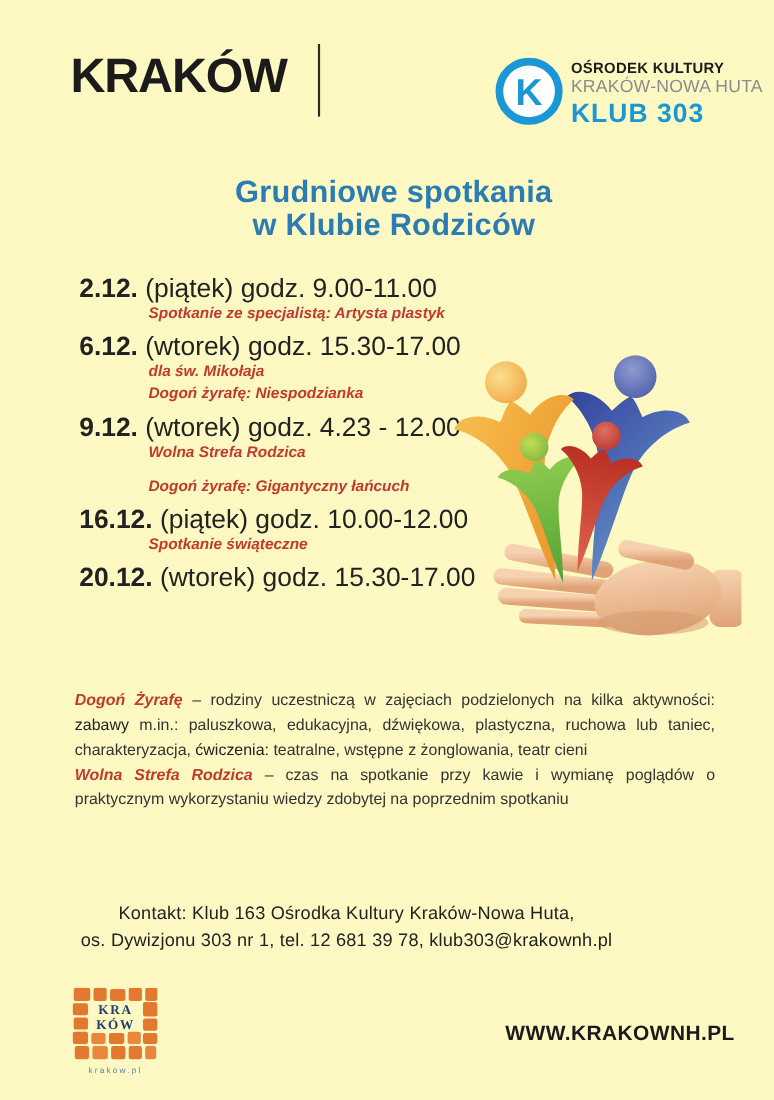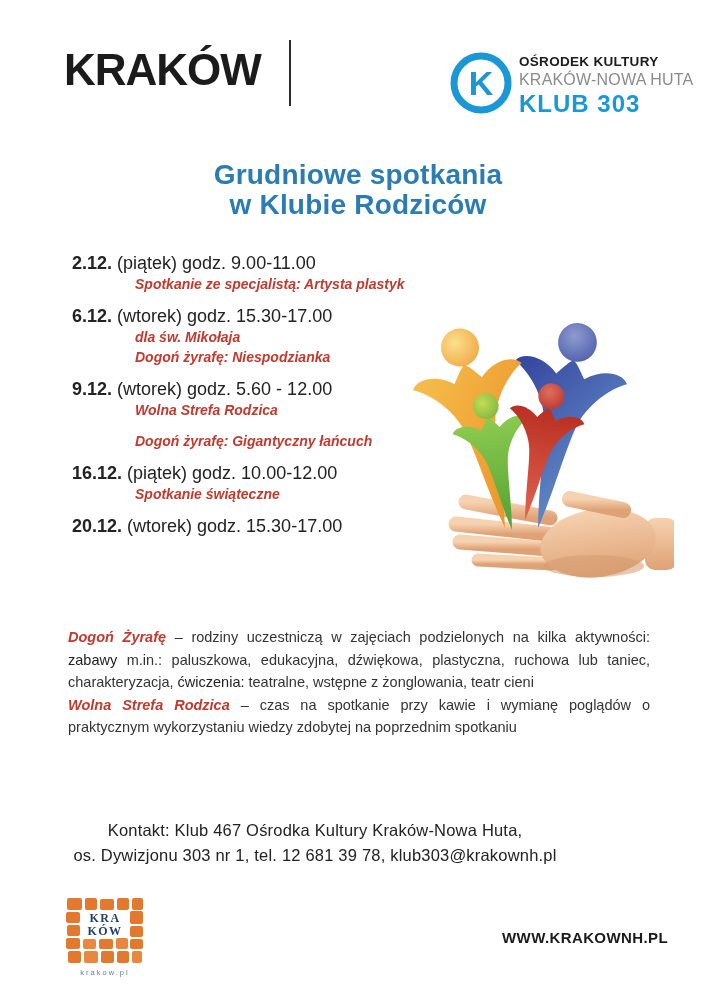--- a/index.html
+++ b/index.html
@@ -2,21 +2,21 @@
 <html style="--title-blue: #2b7cb3; --accent-red: #c23a2e; --accent-blue: #1a97d5; --text-dark: #2b2b2b; --gray: #8b8b8b; --orange-logo: #e2792f; --navy: #22406e; --figure-orange: #f0a23c; --figure-blue: #4a76b8; --figure-green: #6cb844; --figure-red: #c8372a; --hand-skin: #eec19c;"><head>
 <meta charset="utf-8">
 <style>
   :root{
     --title-blue:#2b7cb3; --accent-red:#c23a2e; --accent-blue:#1a97d5;
     --text-dark:#2b2b2b; --gray:#8b8b8b; --orange-logo:#e2792f; --navy:#22406e;
   }
   *{margin:0;padding:0;box-sizing:border-box;}
   html,body{background:#888;}
   .flyer{
-    position:relative;width:704px;height:1000px;background:#ffffff;
+    position:relative;width:704px;height:1000px;background:#fef9c3;
     font-family:"Liberation Sans",sans-serif;color:var(--text-dark);
     overflow:hidden;margin:0 auto;
   }
   
   .city-wordmark{
     position:absolute;left:64px;top:48px;font-size:44px;font-weight:700;
     color:#1b1b1b;letter-spacing:-1px;line-height:1;
   }
   .header-divider{position:absolute;left:289px;top:40px;width:2px;height:66px;background:#2b2b2b;}
   .org-logo{position:absolute;left:450px;top:52px;width:62px;height:62px;}
@@ -25,41 +25,41 @@
   .org-line2{font-size:16px;color:var(--gray);margin-top:3px;letter-spacing:.2px;}
   .org-line3{font-size:24px;font-weight:700;color:var(--accent-blue);margin-top:4px;letter-spacing:1px;}
   
   .page-title{
     position:absolute;left:6px;top:160px;width:704px;text-align:center;
     font-size:28px;font-weight:700;color:var(--title-blue);line-height:30px;letter-spacing:.2px;
   }
   
   .events{position:absolute;left:72px;top:252px;width:420px;}
   .event{margin-bottom:11px;}
-  .event-line1{font-size:18px;line-height:22px;color:#222;}
+  .event-line1{font-size:24px;line-height:22px;color:#222;}
   .event-date{font-weight:700;}
   .event-activity{
     padding-left:63px;font-size:14px;font-weight:700;font-style:italic;
     color:var(--accent-red);line-height:20px;
   }
   
   .illustration{position:absolute;left:398px;top:288px;width:276px;height:312px;}
   
   .descriptions{position:absolute;left:68px;top:626px;width:582px;}
   .desc{font-size:14.5px;line-height:22.5px;text-align:justify;color:#333;}
   .seg-lead{color:var(--accent-red);font-weight:700;font-style:italic;}
   .seg-bold{font-weight:400;color:#222;}
   .seg-normal{}
   
   .contact{position:absolute;left:0;top:818px;width:630px;text-align:center;
     font-size:16.5px;line-height:25px;color:#222;letter-spacing:.2px;}
   
   .krakow-logo{position:absolute;left:66px;top:898px;width:80px;height:82px;}
   .website{position:absolute;left:428px;top:929px;width:240px;text-align:right;
-    font-size:15px;font-weight:700;color:#1b1b1b;letter-spacing:.4px;}
+    font-size:19px;font-weight:700;color:#1b1b1b;letter-spacing:.4px;}
   svg text{font-family:"Liberation Sans",sans-serif;}
   svg .serif{font-family:"Liberation Serif",serif;}
 </style>
 </head>
 <body>
 
 <div class="flyer">
 
   <div class="city-wordmark">KRAKÓW</div>
   <div class="header-divider"></div>
@@ -87,21 +87,21 @@
         </div>
       </div>
       <div class="event">
         <div class="event-line1"><span class="event-date">6.12.</span><span> (wtorek) godz. 15.30-17.00</span></div>
         <div class="event-activity">
           <div>dla św. Mikołaja</div>
           <div>Dogoń żyrafę: Niespodzianka</div>
         </div>
       </div>
       <div class="event">
-        <div class="event-line1"><span class="event-date">9.12.</span><span> (wtorek) godz. 5.60 - 12.00</span></div>
+        <div class="event-line1"><span class="event-date">9.12.</span><span> (wtorek) godz. 4.23 - 12.00</span></div>
         <div class="event-activity">
           <div>Wolna Strefa Rodzica</div>
         </div>
       </div>
       <div class="event">
         <div class="event-activity">
           <div>Dogoń żyrafę: Gigantyczny łańcuch</div>
         </div>
       </div>
       <div class="event">
@@ -196,21 +196,21 @@
       </g>
     </g>
   </svg>
 
   <div class="descriptions">
       <p class="desc"><span class="seg-lead">Dogoń Żyrafę</span><span class="seg-normal"> – rodziny uczestniczą w zajęciach podzielonych na kilka aktywności: </span><span class="seg-bold">zabawy</span><span class="seg-normal"> m.in.: paluszkowa, edukacyjna, dźwiękowa, plastyczna, ruchowa lub taniec, charakteryzacja, </span><span class="seg-bold">ćwiczenia:</span><span class="seg-normal"> teatralne, wstępne z żonglowania, teatr cieni</span></p>
       <p class="desc"><span class="seg-lead">Wolna Strefa Rodzica</span><span class="seg-normal"> – czas na spotkanie przy kawie i wymianę poglądów o praktycznym wykorzystaniu wiedzy zdobytej na poprzednim spotkaniu</span></p>
     </div>
 
   <div class="contact">
-    <div>Kontakt: Klub 467 Ośrodka Kultury Kraków-Nowa Huta,</div>
+    <div>Kontakt: Klub 163 Ośrodka Kultury Kraków-Nowa Huta,</div>
     <div>os. Dywizjonu 303 nr 1, tel. 12 681 39 78, klub303@krakownh.pl</div>
   </div>
 
   <svg class="krakow-logo" viewBox="0 0 80 82">
     <g fill="#e2792f">
       <rect x="1" y="0" width="15" height="12" rx="2"></rect>
         <rect x="19" y="0" width="12" height="12" rx="2"></rect>
       <rect x="34" y="1" width="14" height="11" rx="2"></rect>
         <rect x="51" y="0" width="12" height="12" rx="2"></rect>
       <rect x="66" y="0" width="11" height="12" rx="2"></rect>

